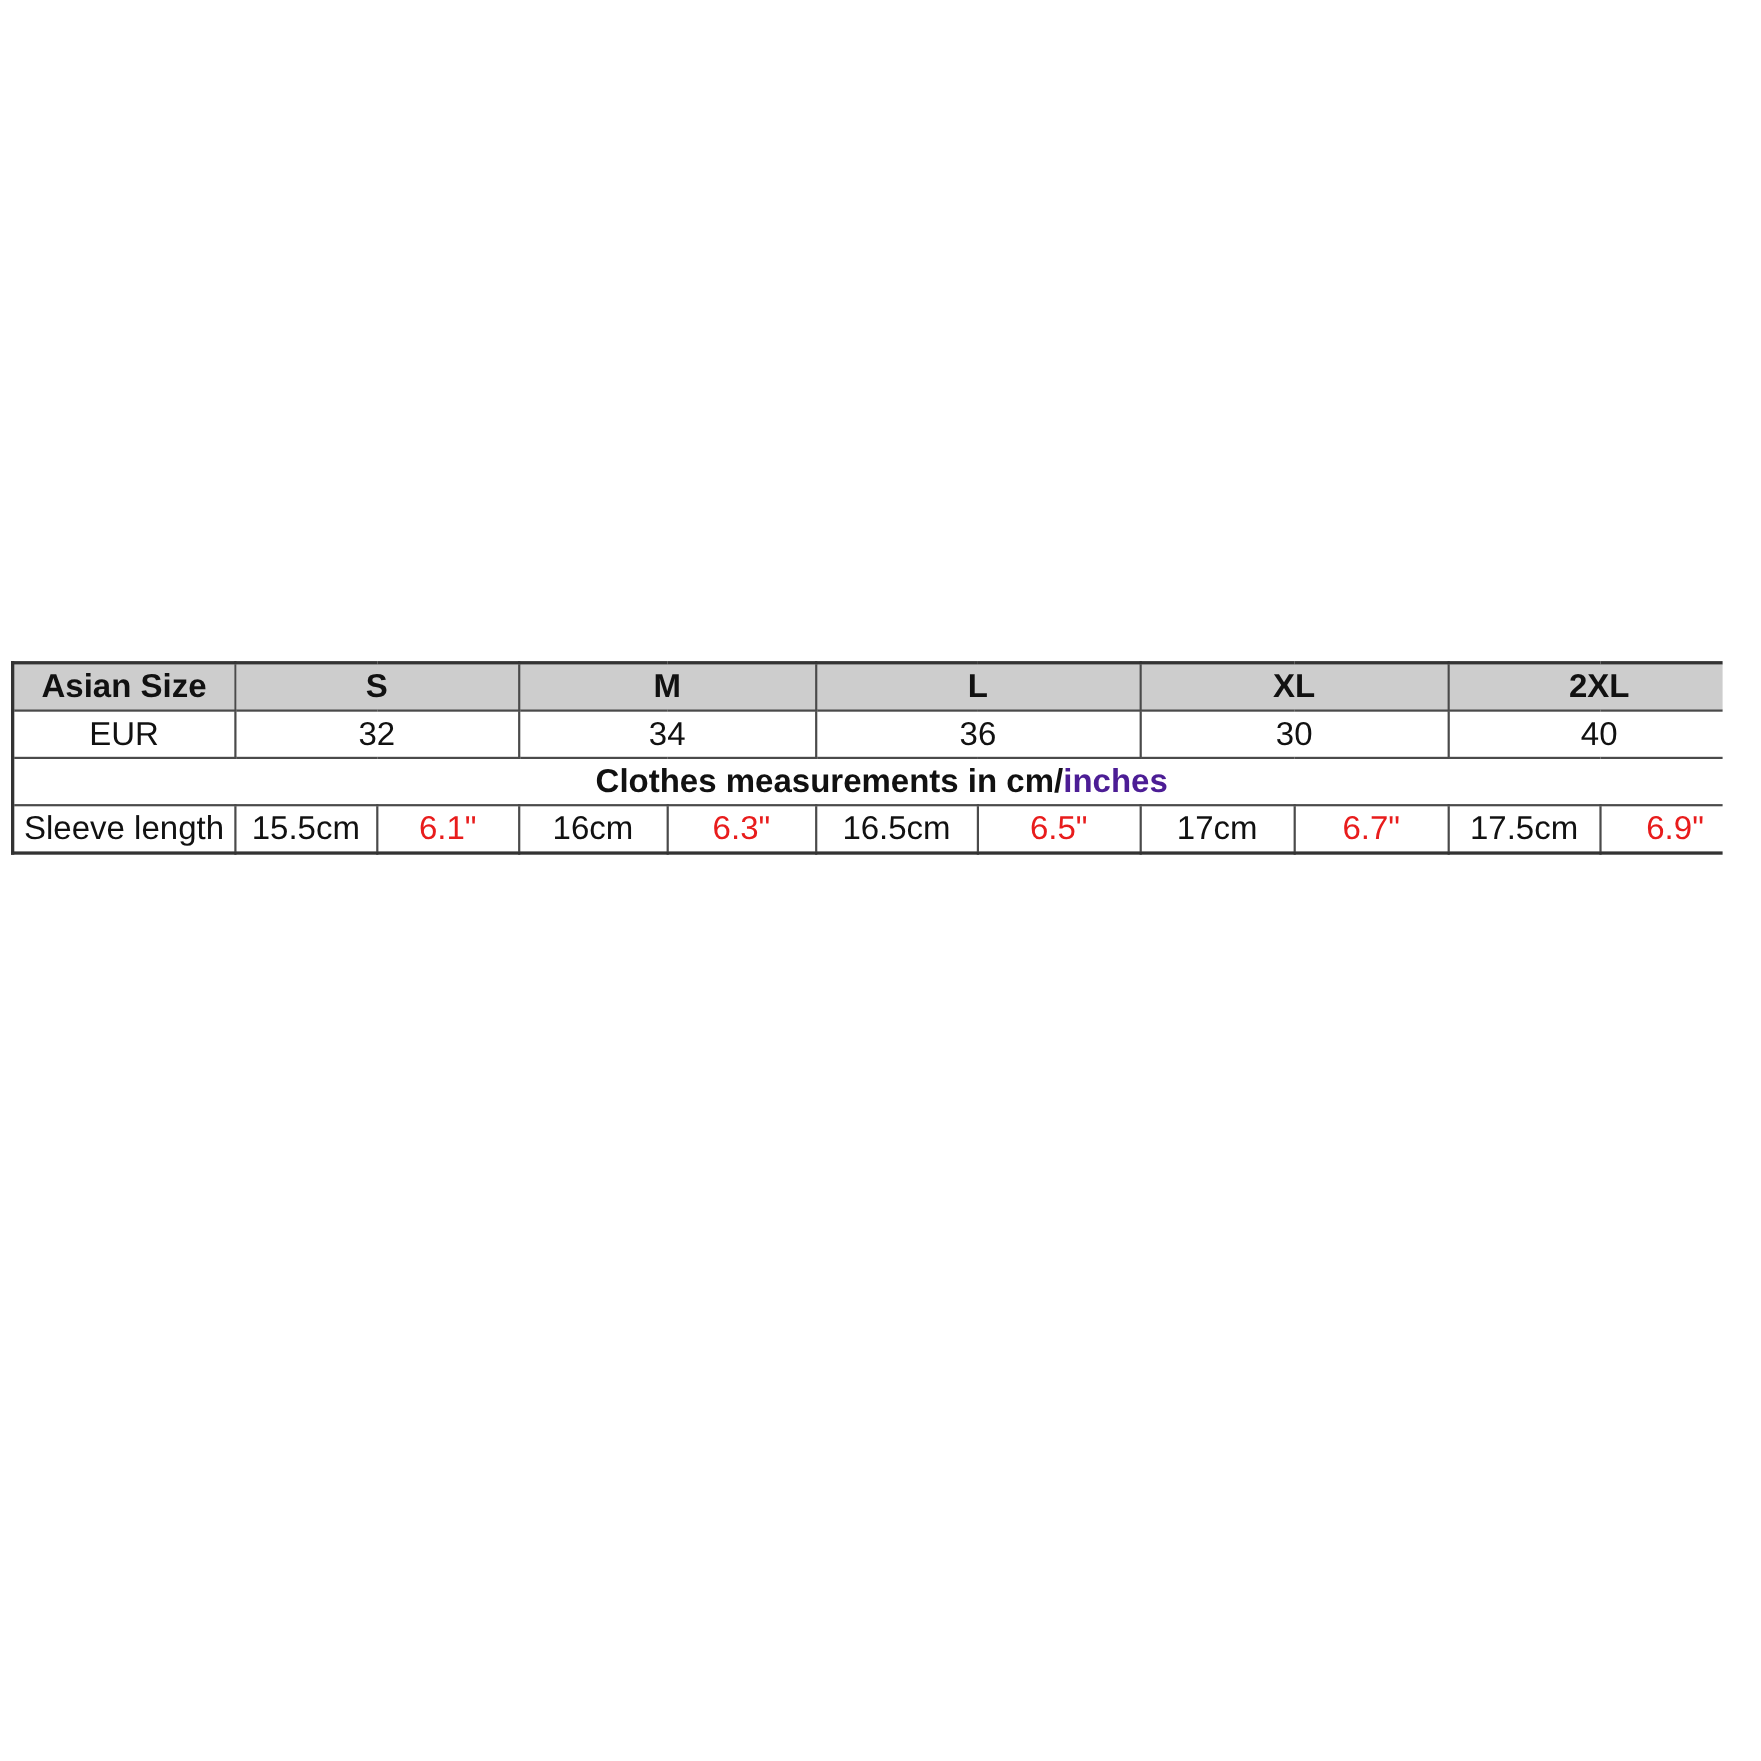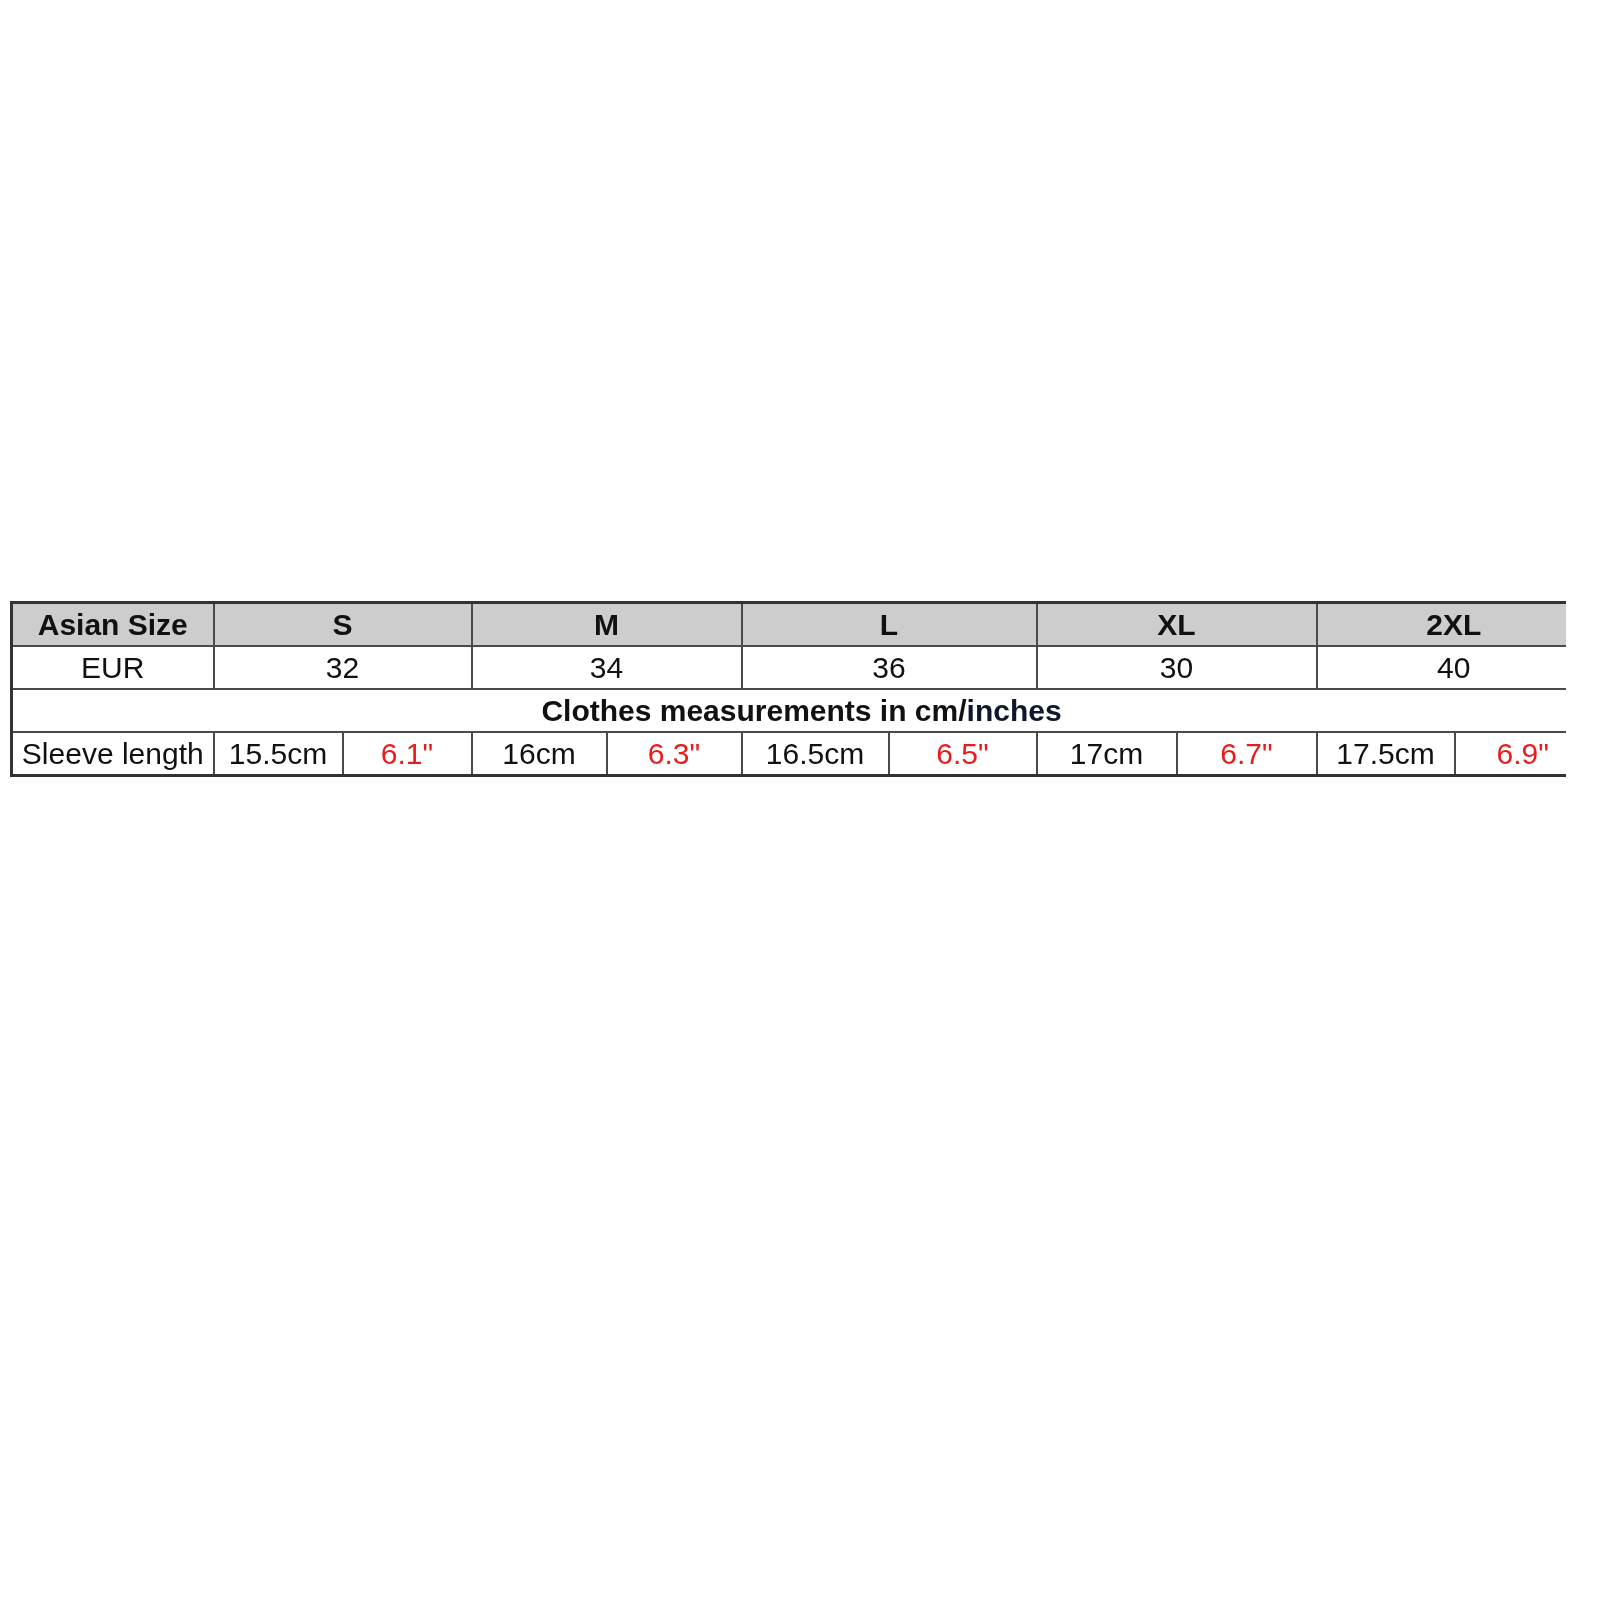--- a/index.html
+++ b/index.html
@@ -48,21 +48,21 @@
   }
   td.section {
     text-align: left;
     font-weight: bold;
     padding-left: 7px;
   }
   td.in {
     color: #e81c1c;
   }
   td.section .red {
-    color: #0f172a;
+    color: #4c1d95;
   }
 </style>
 </head>
 <body>
 
 <div class="canvas">
   <table class="size-chart">
     <colgroup>
       <col style="width:202px">
       <col style="width:129px">

